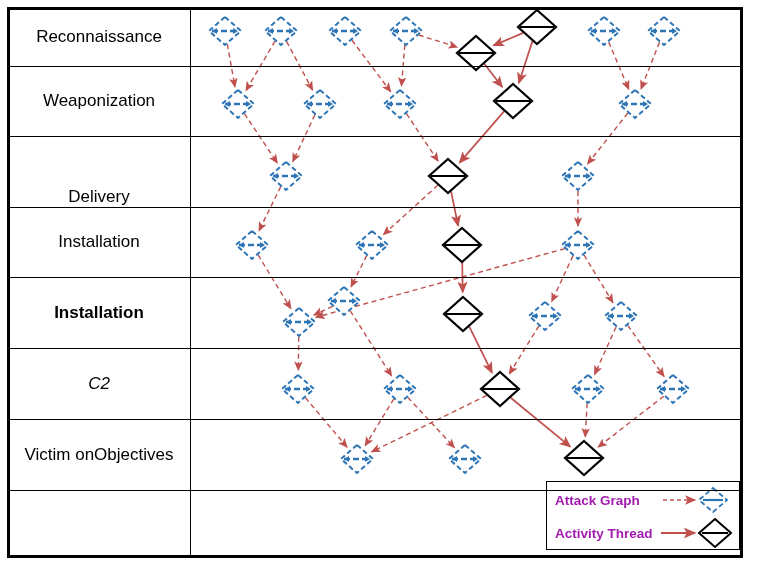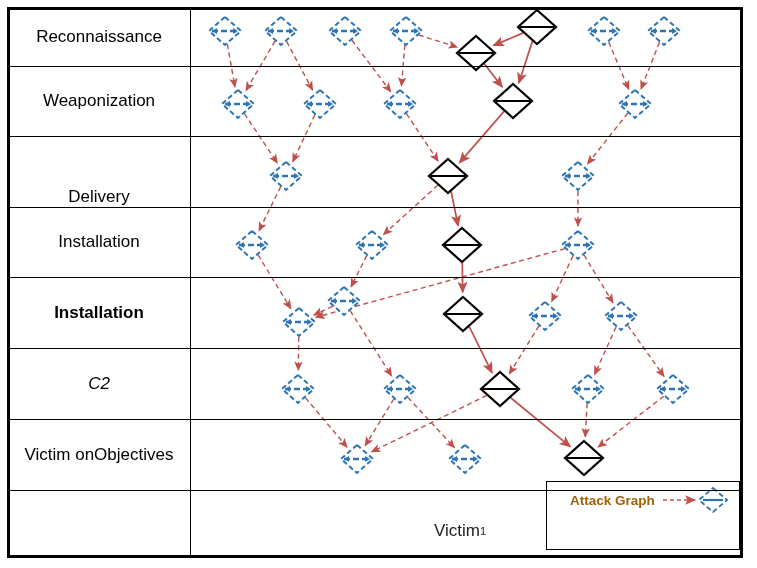--- a/index.html
+++ b/index.html
@@ -19,21 +19,21 @@
             display:flex;align-items:center;justify-content:center;
             text-align:center;color:#000;font-size:17px;line-height:1.15;}
 
   #canvas{position:absolute;left:0;top:0;width:757px;height:568px;}
 
   
   #legend{position:absolute;left:546px;top:481px;width:194px;height:69px;
           border:1px solid #000;background:#fff;box-sizing:border-box;}
   .leg-row{position:absolute;left:0;width:194px;height:34px;display:flex;
            align-items:center;}
-  .leg-label{margin-left:23px;font-size:13.5px;font-weight:bold;color:#a16207;
+  .leg-label{margin-left:8px;font-size:13.5px;font-weight:bold;color:#a21caf;
              white-space:nowrap;}
   .leg-art{position:absolute;right:4px;top:0;width:86px;height:34px;}
 
   #victim{position:absolute;left:380px;top:518px;width:160px;height:26px;
           display:flex;align-items:center;justify-content:center;
           font-size:17px;color:#222;}
   #victim sub{font-size:11px;}
 </style>
 </head>
 <body>
@@ -298,39 +298,48 @@
           <path d="M452,459 l5,-3 v6 z" fill="#2E75B6"></path>
           <path d="M478,459 l-5,-3 v6 z" fill="#2E75B6"></path>
         </g>
         <g>
           <path d="M584,441 L603,458 L584,475 L565,458 Z" fill="#ffffff" stroke="#000000" stroke-width="2.2"></path>
           <line y1="458" y2="458" x1="567" x2="601" stroke="#000000" stroke-width="2"></line>
         </g>
       </g>
   </svg>
 
-  <div id="victim">
-    <span>Victim</span>
-      <sub>1</sub>
-  </div>
 
   <div id="legend">
     <div class="leg-row" style="top:1px">
       <span class="leg-label">Attack Graph</span>
       <svg class="leg-art" viewBox="0 0 86 34" xmlns="http://www.w3.org/2000/svg">
         <defs>
           <marker id="ah2" markerWidth="8" markerHeight="8" refX="6.2" refY="3" orient="auto" markerUnits="strokeWidth">
             <path d="M0,0 L7,3 L0,6 L1.6,3 z" fill="#C0504D"></path>
           </marker>
         </defs>
         <line x1="12" y1="17" x2="44" y2="17" stroke="#C0504D" stroke-width="1.6" stroke-dasharray="4,3" marker-end="url(#ah2)"></line>
         <path d="M62,5 L76,17 L62,29 L48,17 Z" fill="none" stroke="#2E75B6" stroke-width="1.8" stroke-dasharray="5,3"></path>
         <line x1="52" y1="17" x2="72" y2="17" stroke="#2E75B6" stroke-width="2.2"></line>
       </svg>
     </div>
+    <div class="leg-row" style="top:34px">
+      <span class="leg-label">Activity Thread</span>
+      <svg class="leg-art" viewBox="0 0 86 34" xmlns="http://www.w3.org/2000/svg">
+        <defs>
+          <marker id="ah3" markerWidth="8" markerHeight="8" refX="6.2" refY="3" orient="auto" markerUnits="strokeWidth">
+            <path d="M0,0 L7,3 L0,6 L1.6,3 z" fill="#C0504D"></path>
+          </marker>
+        </defs>
+        <line x1="10" y1="17" x2="44" y2="17" stroke="#C0504D" stroke-width="1.8" marker-end="url(#ah3)"></line>
+        <path d="M64,3 L80,17 L64,31 L48,17 Z" fill="#fff" stroke="#000" stroke-width="2"></path>
+        <line x1="51" y1="17" x2="77" y2="17" stroke="#000" stroke-width="2"></line>
+      </svg>
+    </div>
   </div>
 
 <div class="hline" style="top: 66px;"></div>
     <div class="hline" style="top: 136px;"></div>
     <div class="hline" style="top: 207px;"></div>
     <div class="hline" style="top: 277px;"></div>
     <div class="hline" style="top: 348px;"></div>
     <div class="hline" style="top: 419px;"></div>
     <div class="hline" style="top: 490px;"></div>
   </div>

